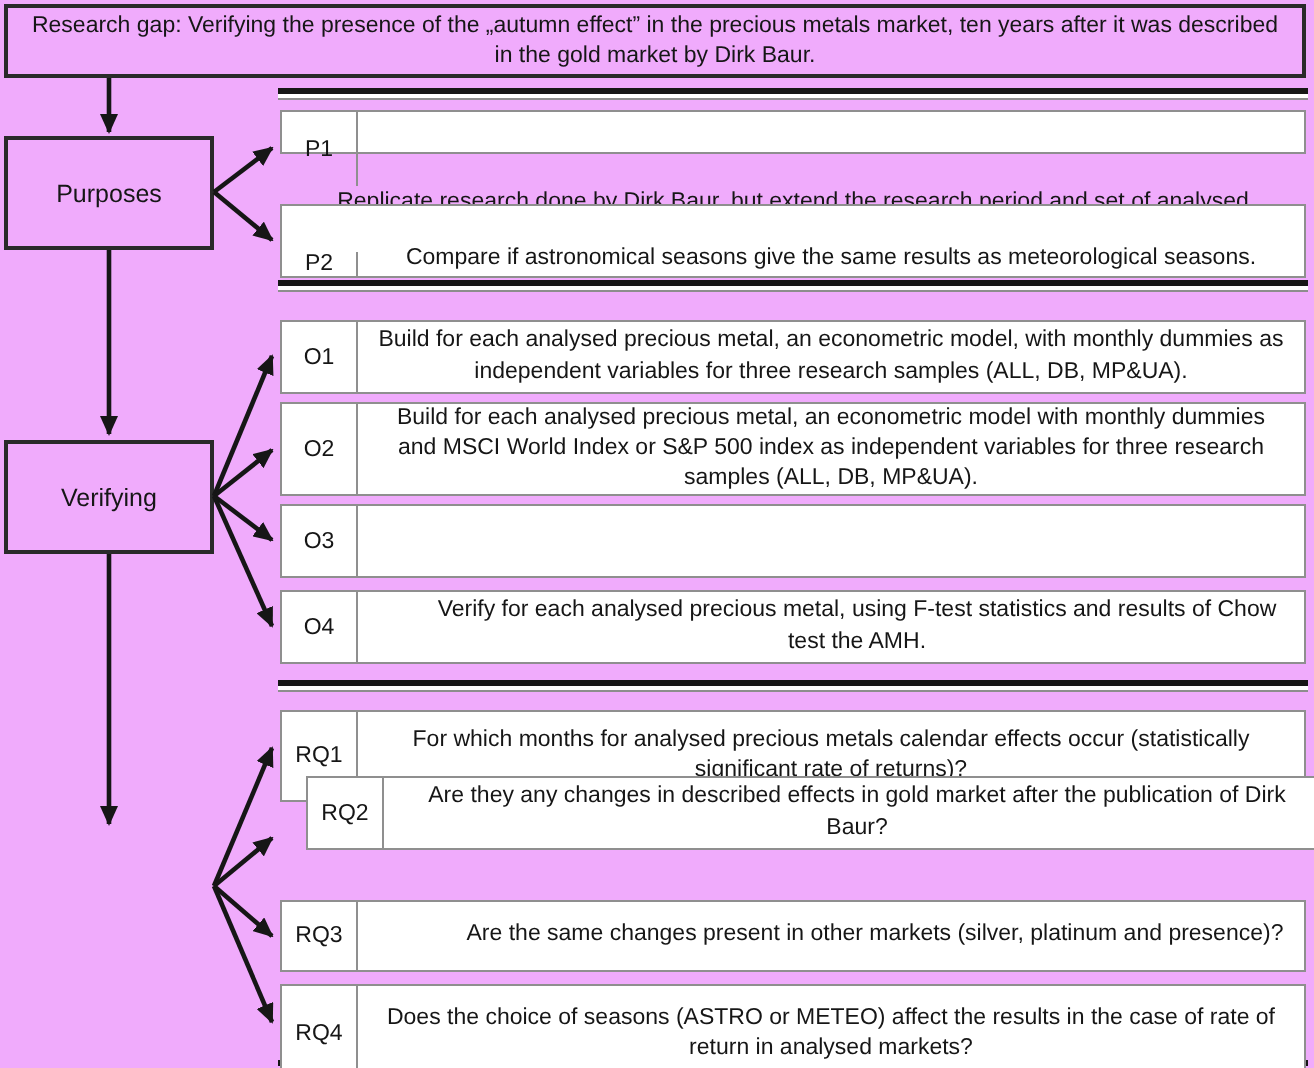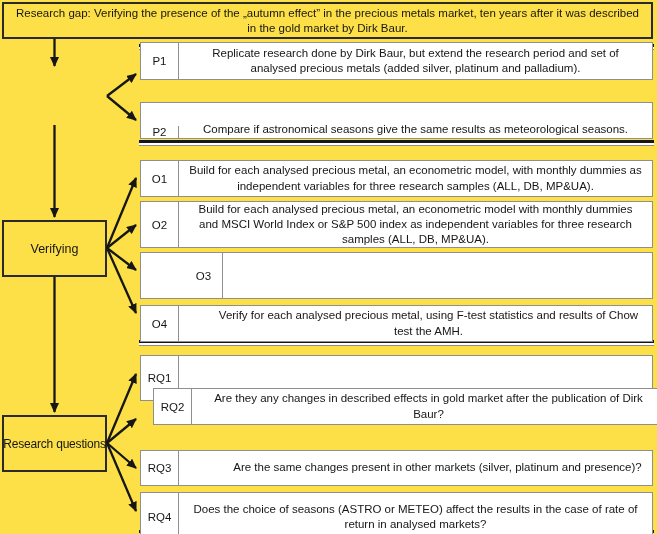--- a/index.html
+++ b/index.html
@@ -1,19 +1,19 @@
 <!DOCTYPE html>
 <html><head>
 <meta charset="utf-8">
 <style>
   html,body{margin:0;padding:0;background:#ffffff;}
   .canvas{
     position:relative;
     width:657px;height:534px;
-    background:#fde047;
+    background:#f0abfc;
     font-family:"Liberation Sans", sans-serif;
     color:#161616;
     overflow:hidden;
   }
   .top-box{
     position:absolute;left:2px;top:2px;width:651px;height:37px;
     box-sizing:border-box;border:2px solid #2a2a2a;
     display:flex;align-items:center;justify-content:center;text-align:center;
     font-size:11.5px;line-height:1.3;padding:1px 6px;
   }
@@ -42,46 +42,46 @@
   }
   .row-label{
     width:37px;flex:0 0 37px;border-right:1px solid #8f8f8f;
     display:flex;align-items:center;justify-content:center;
     font-size:11.5px;
   }
   .row-text{
     flex:1;display:flex;align-items:center;justify-content:center;
     text-align:center;padding:1px 10px;font-size:11.5px;line-height:1.32;
   }
-  .row--p1{top:42px;height:38px;}
+  .row--p1{top:55px;height:22px;flex-direction:column;}
   .row--p2{top:102px;height:37px;align-items:flex-end;}
   .row--o1{top:160px;height:37px;}
   .row--o2{top:201px;height:47px;}
-  .row--o3{top:252px;height:47px;padding-left:44px;}
-  .row--o4{top:305px;height:37px;gap:26px;}
+  .row--o3{top:252px;height:37px;}
+  .row--o4{top:295px;height:37px;gap:26px;}
   .row--rq1{top:355px;height:46px;}
   .row--rq2{top:388px;height:37px;margin-left:13px;}
   .row--rq3{top:450px;height:36px;gap:44px;}
   .row--rq4{top:492px;height:50px;}
   .arrows{position:absolute;left:0;top:0;width:657px;height:534px;pointer-events:none;}
 </style>
 </head>
 <body>
 
 <div class="canvas">
 
   <div class="top-box">
     <span>Research gap: Verifying the presence of the „autumn effect” in the precious metals market, ten years after it was described in the gold market by Dirk Baur.</span>
   </div>
 
+  <div class="node node--purposes">
+    <span>Purposes</span>
+  </div>
   <div class="node node--objectives">
     <span>Verifying</span>
-  </div>
-  <div class="node node--rq">
-    <span>Research questions</span>
   </div>
 
   <div class="sep sep--1"></div>
   <div class="sep sep--2"></div>
   <div class="sep sep--3"></div>
   <div class="sep sep--single"></div>
 
   <div class="row row--p1">
     <div class="row-label">P1</div>
     <div class="row-text">Replicate research done by Dirk Baur, but extend the research period and set of analysed precious metals (added silver, platinum and palladium).</div>
@@ -102,20 +102,21 @@
   <div class="row row--o3">
     <div class="row-label">O3</div>
   </div>
   <div class="row row--o4">
     <div class="row-label">O4</div>
     <div class="row-text">Verify for each analysed precious metal, using F-test statistics and results of Chow test the AMH.</div>
   </div>
 
   <div class="row row--rq1">
     <div class="row-label">RQ1</div>
+    <div class="row-text">For which months for analysed precious metals calendar effects occur (statistically significant rate of returns)?</div>
   </div>
   <div class="row row--rq2">
     <div class="row-label">RQ2</div>
     <div class="row-text">Are they any changes in described effects in gold market after the publication of Dirk Baur?</div>
   </div>
   <div class="row row--rq3">
     <div class="row-label">RQ3</div>
     <div class="row-text">Are the same changes present in other markets (silver, platinum and presence)?</div>
   </div>
   <div class="row row--rq4">

